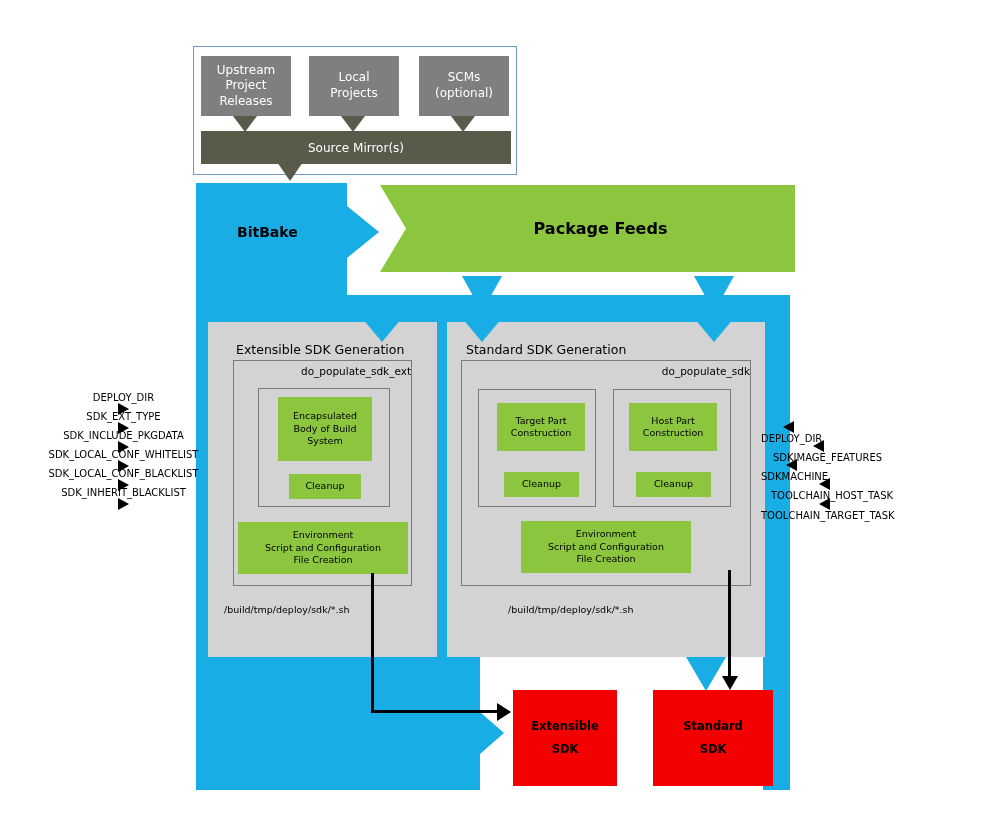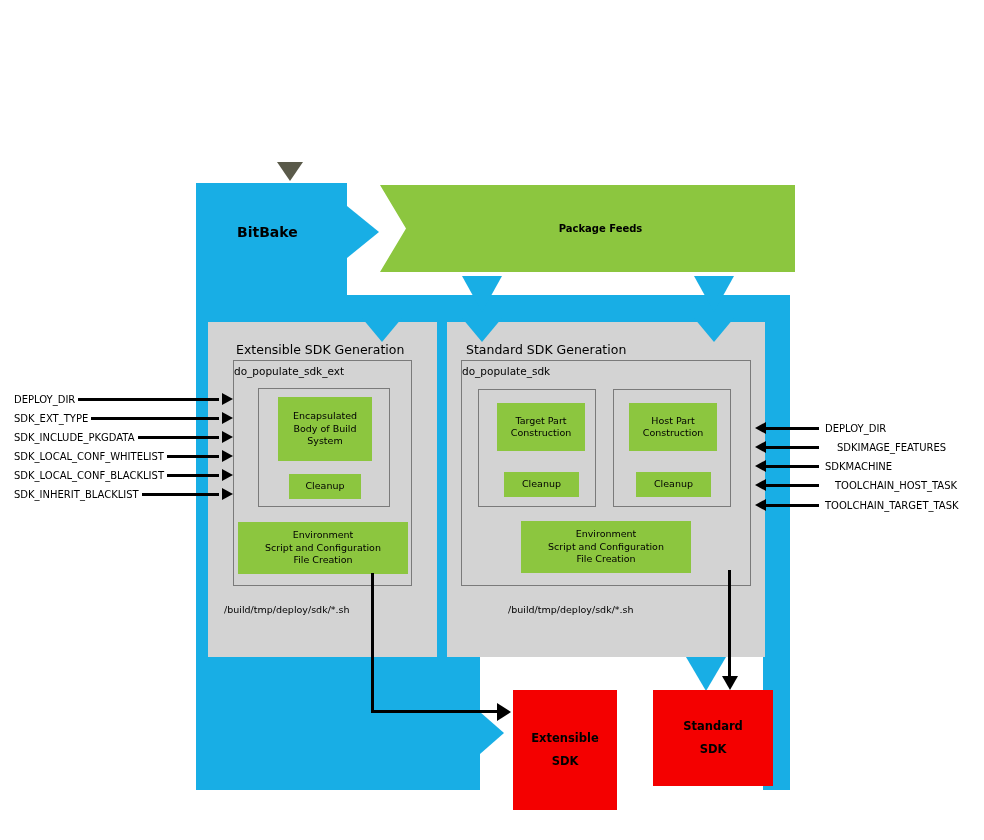--- a/index.html
+++ b/index.html
@@ -8,31 +8,31 @@
   .abs{position:absolute;}
   .blue{position:absolute;background:#18AEE5;}
   .tri{position:absolute;width:0;height:0;}
   .src-box{position:absolute;background:#7F7F7F;color:#fff;display:flex;align-items:center;
            justify-content:center;text-align:center;font-size:12px;line-height:1.3;white-space:pre-line;}
   .mirror-bar{position:absolute;background:#5A5A4A;color:#fff;display:flex;align-items:center;
               justify-content:center;font-size:12px;}
   .panel{position:absolute;background:#D3D3D3;}
   .panel-title{position:absolute;font-weight:normal;font-size:12.5px;white-space:nowrap;}
   .thin-box{position:absolute;border:1px solid #7A7A7A;box-sizing:border-box;}
-  .box-title{position:absolute;top:4px;left:0;right:0;text-align:left;font-size:10.5px;}
+  .box-title{position:absolute;top:4px;left:0;right:0;text-align:right;font-size:10.5px;}
   .green-box{position:absolute;background:#8CC63F;display:flex;align-items:center;justify-content:center;
              text-align:center;font-size:9.5px;line-height:1.3;white-space:pre-line;}
   .green-banner{position:absolute;background:#8CC63F;display:flex;align-items:center;justify-content:center;
                 clip-path:polygon(0 0,100% 0,100% 100%,0 100%,26px 50%);padding-left:26px;box-sizing:border-box;}
-  .banner-label{font-weight:bold;font-size:10px;}
+  .banner-label{font-weight:bold;font-size:16px;}
   .bitbake-label{position:absolute;font-weight:bold;font-size:14px;}
   .path-text{position:absolute;font-size:9.5px;white-space:nowrap;}
   .red-box{position:absolute;background:#F40000;display:flex;align-items:center;justify-content:center;
            text-align:center;font-weight:bold;font-size:11.5px;line-height:2.0;white-space:pre-line;}
-  .var-row{position:absolute;display:flex;align-items:center;height:14px;font-size:10px;}
+  .var-row{position:absolute;display:flex;align-items:center;height:14px;font-size:10px;flex-direction:column;}
   .var-row .lbl{white-space:nowrap;}
   .var-line{height:3px;background:#000;}
   .flow-line{position:absolute;background:#000;}
   .tri-static{width:0;height:0;flex:0 0 auto;}
 </style>
 </head>
 <body>
 
 <div class="canvas">
 
@@ -86,20 +86,35 @@
 Script and Configuration
 File Creation</div>
     </div>
     <div class="path-text" style="left:61px;top:282px">/build/tmp/deploy/sdk/*.sh</div>
   </div>
 
   <div class="tri" style="left:362px;top:318px;border-top:24px solid #18AEE5;border-left:20px solid transparent;border-right:20px solid transparent"></div>
   <div class="tri" style="left:462px;top:318px;border-top:24px solid #18AEE5;border-left:20px solid transparent;border-right:20px solid transparent"></div>
   <div class="tri" style="left:694px;top:318px;border-top:24px solid #18AEE5;border-left:20px solid transparent;border-right:20px solid transparent"></div>
 
+  <div class="abs" style="left:193px;top:46px;width:324px;height:129px;border:1px solid #7496C4;background:#fff;box-sizing:border-box">
+    <div class="src-box" style="left:7px;top:9px;width:90px;height:60px">Upstream
+Project
+Releases</div>
+    <div class="src-box" style="left:115px;top:9px;width:90px;height:60px">Local
+Projects</div>
+    <div class="src-box" style="left:225px;top:9px;width:90px;height:60px">SCMs
+(optional)</div>
+    <div class="tri" style="left:39px;top:69px;border-top:16px solid #5A5A4A;border-left:12px solid transparent;border-right:12px solid transparent"></div>
+    <div class="tri" style="left:147px;top:69px;border-top:16px solid #5A5A4A;border-left:12px solid transparent;border-right:12px solid transparent"></div>
+    <div class="tri" style="left:257px;top:69px;border-top:16px solid #5A5A4A;border-left:12px solid transparent;border-right:12px solid transparent"></div>
+    <div class="mirror-bar" style="left:7px;top:84px;width:310px;height:33px">
+      <span>Source Mirror(s)</span>
+    </div>
+  </div>
   <div class="tri" style="left:277px;top:162px;border-top:19px solid #5A5A4A;border-left:13px solid transparent;border-right:13px solid transparent"></div>
 
   <div class="var-row" style="left:14px;top:392px;width:219px">
     <span class="lbl">DEPLOY_DIR</span>
     <span class="var-line" style="flex:1;margin:0 3px"></span>
     <span class="tri-static" style="border-left:11px solid #000;border-top:6px solid transparent;border-bottom:6px solid transparent"></span>
   </div>
   <div class="var-row" style="left:14px;top:411px;width:219px">
     <span class="lbl">SDK_EXT_TYPE</span>
     <span class="var-line" style="flex:1;margin:0 3px"></span>
@@ -148,21 +163,21 @@
   </div>
   <div class="var-row" style="left:755px;top:498px">
     <span class="tri-static" style="border-right:11px solid #000;border-top:6px solid transparent;border-bottom:6px solid transparent"></span>
     <span class="var-line" style="width:53px"></span>
     <span class="lbl" style="margin-left:6px">TOOLCHAIN_TARGET_TASK</span>
   </div>
 
   <div class="tri" style="left:480px;top:712px;border-left:24px solid #18AEE5;border-top:21px solid transparent;border-bottom:21px solid transparent"></div>
   <div class="tri" style="left:686px;top:657px;border-top:34px solid #18AEE5;border-left:20px solid transparent;border-right:20px solid transparent"></div>
 
-  <div class="red-box" style="left:513px;top:690px;width:104px;height:120px">Extensible
+  <div class="red-box" style="left:513px;top:690px;width:104px;height:96px">Extensible
 SDK</div>
   <div class="red-box" style="left:653px;top:690px;width:120px;height:96px">Standard
 SDK</div>
 
   <div class="flow-line" style="left:371px;top:573px;width:3px;height:140px"></div>
   <div class="flow-line" style="left:371px;top:710px;width:127px;height:3px"></div>
   <div class="tri" style="left:497px;top:703px;border-left:14px solid #000;border-top:9px solid transparent;border-bottom:9px solid transparent"></div>
 
   <div class="flow-line" style="left:728px;top:570px;width:3px;height:108px"></div>
   <div class="tri" style="left:722px;top:676px;border-top:14px solid #000;border-left:8px solid transparent;border-right:8px solid transparent"></div>

